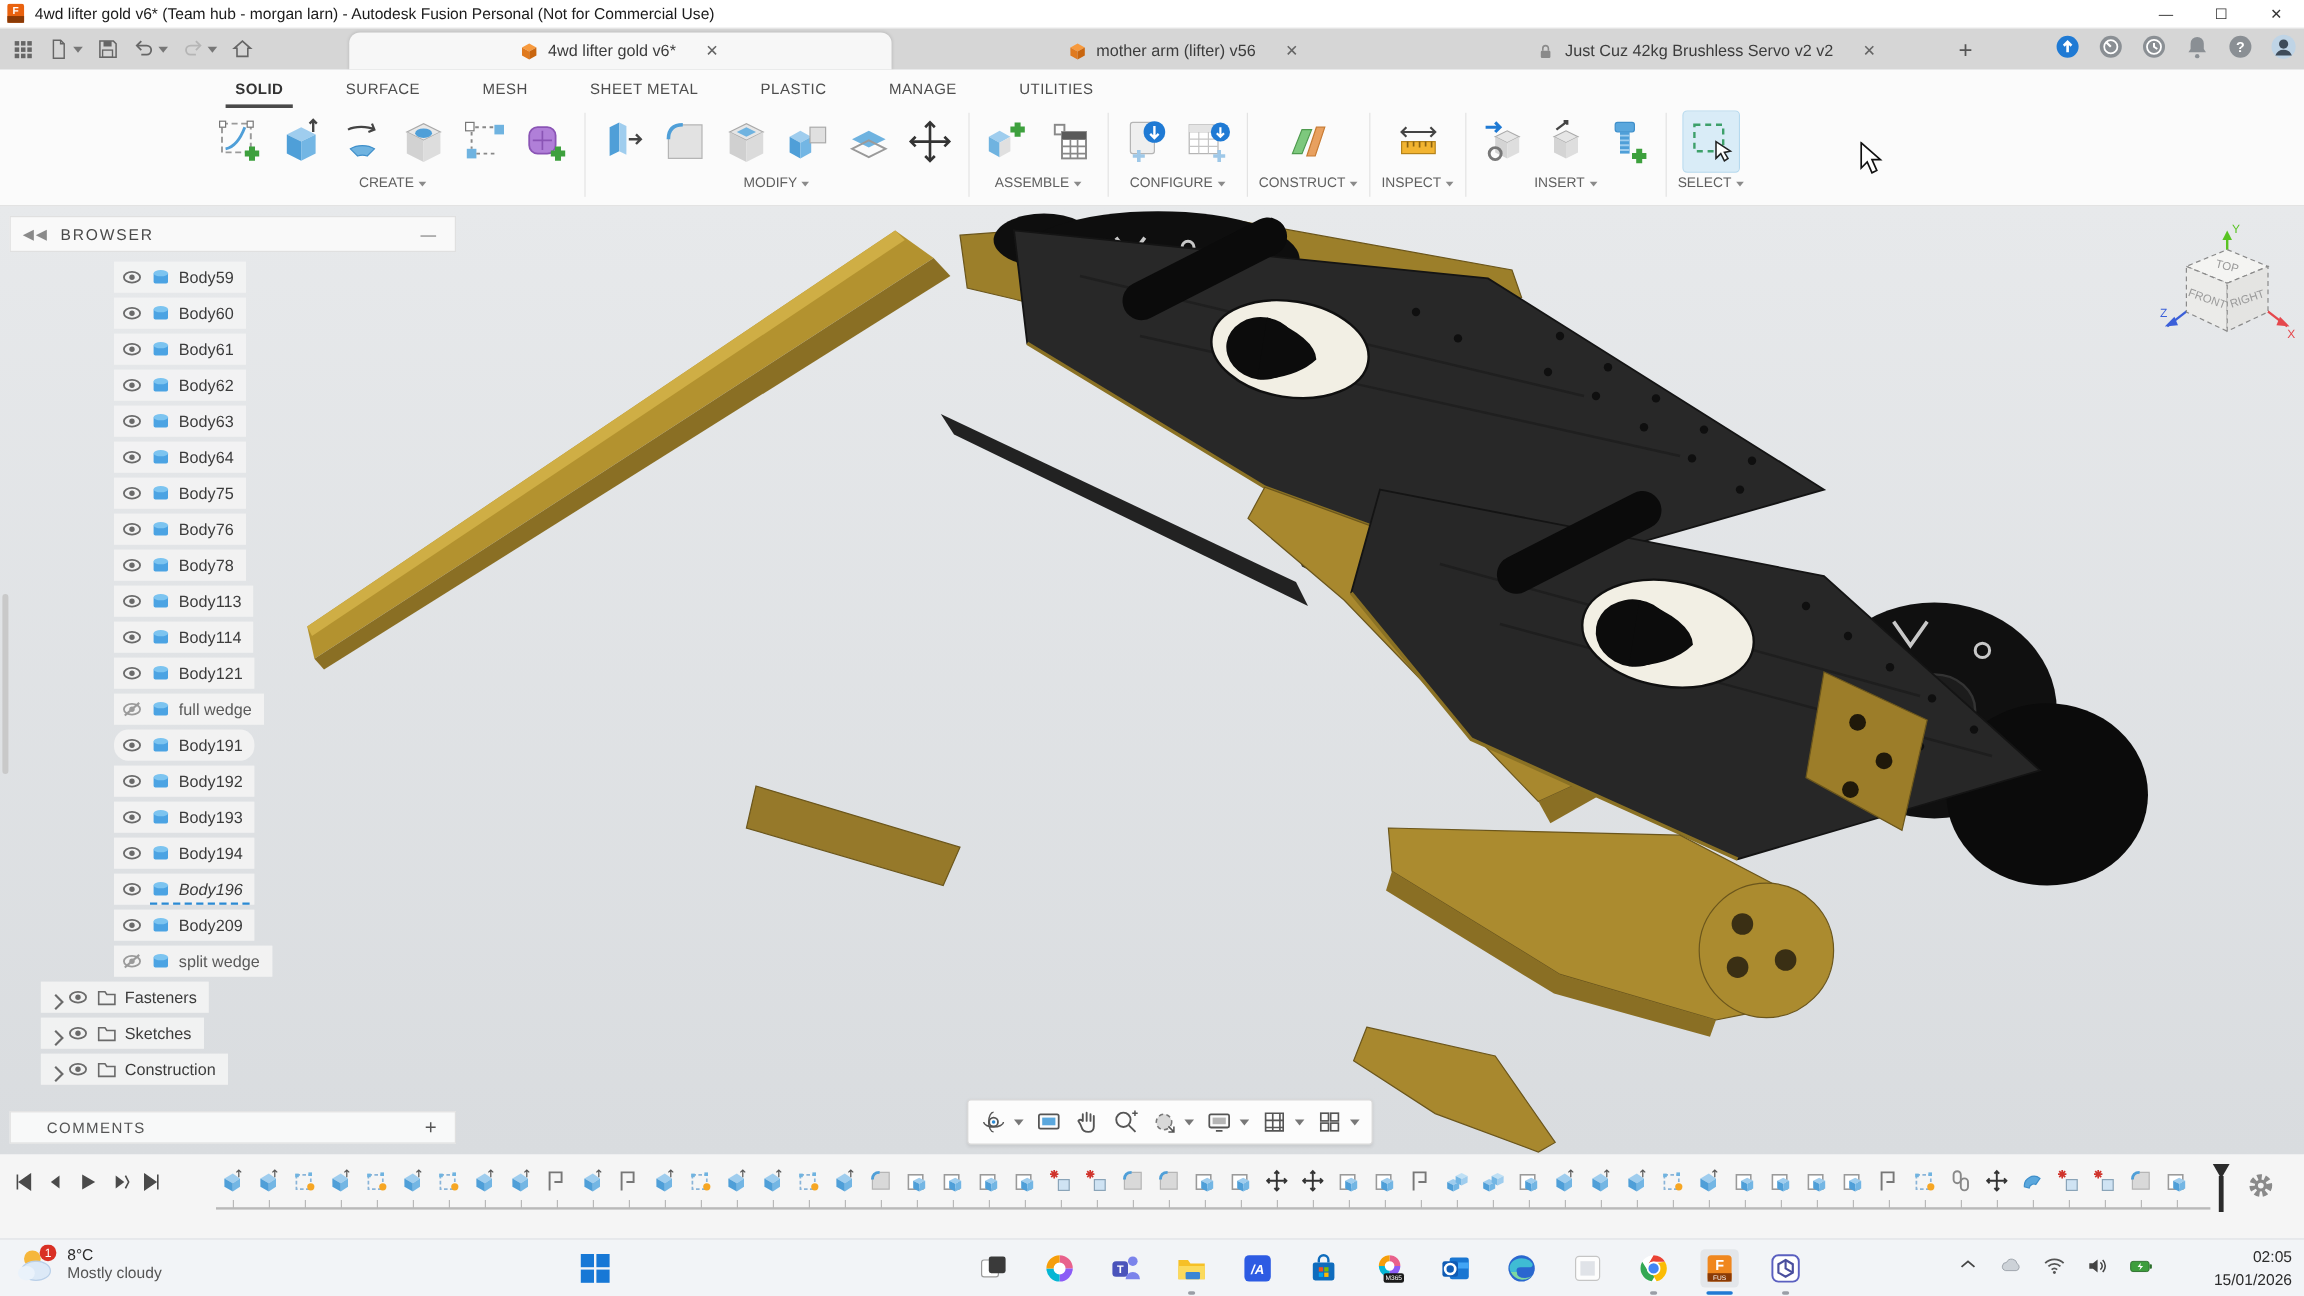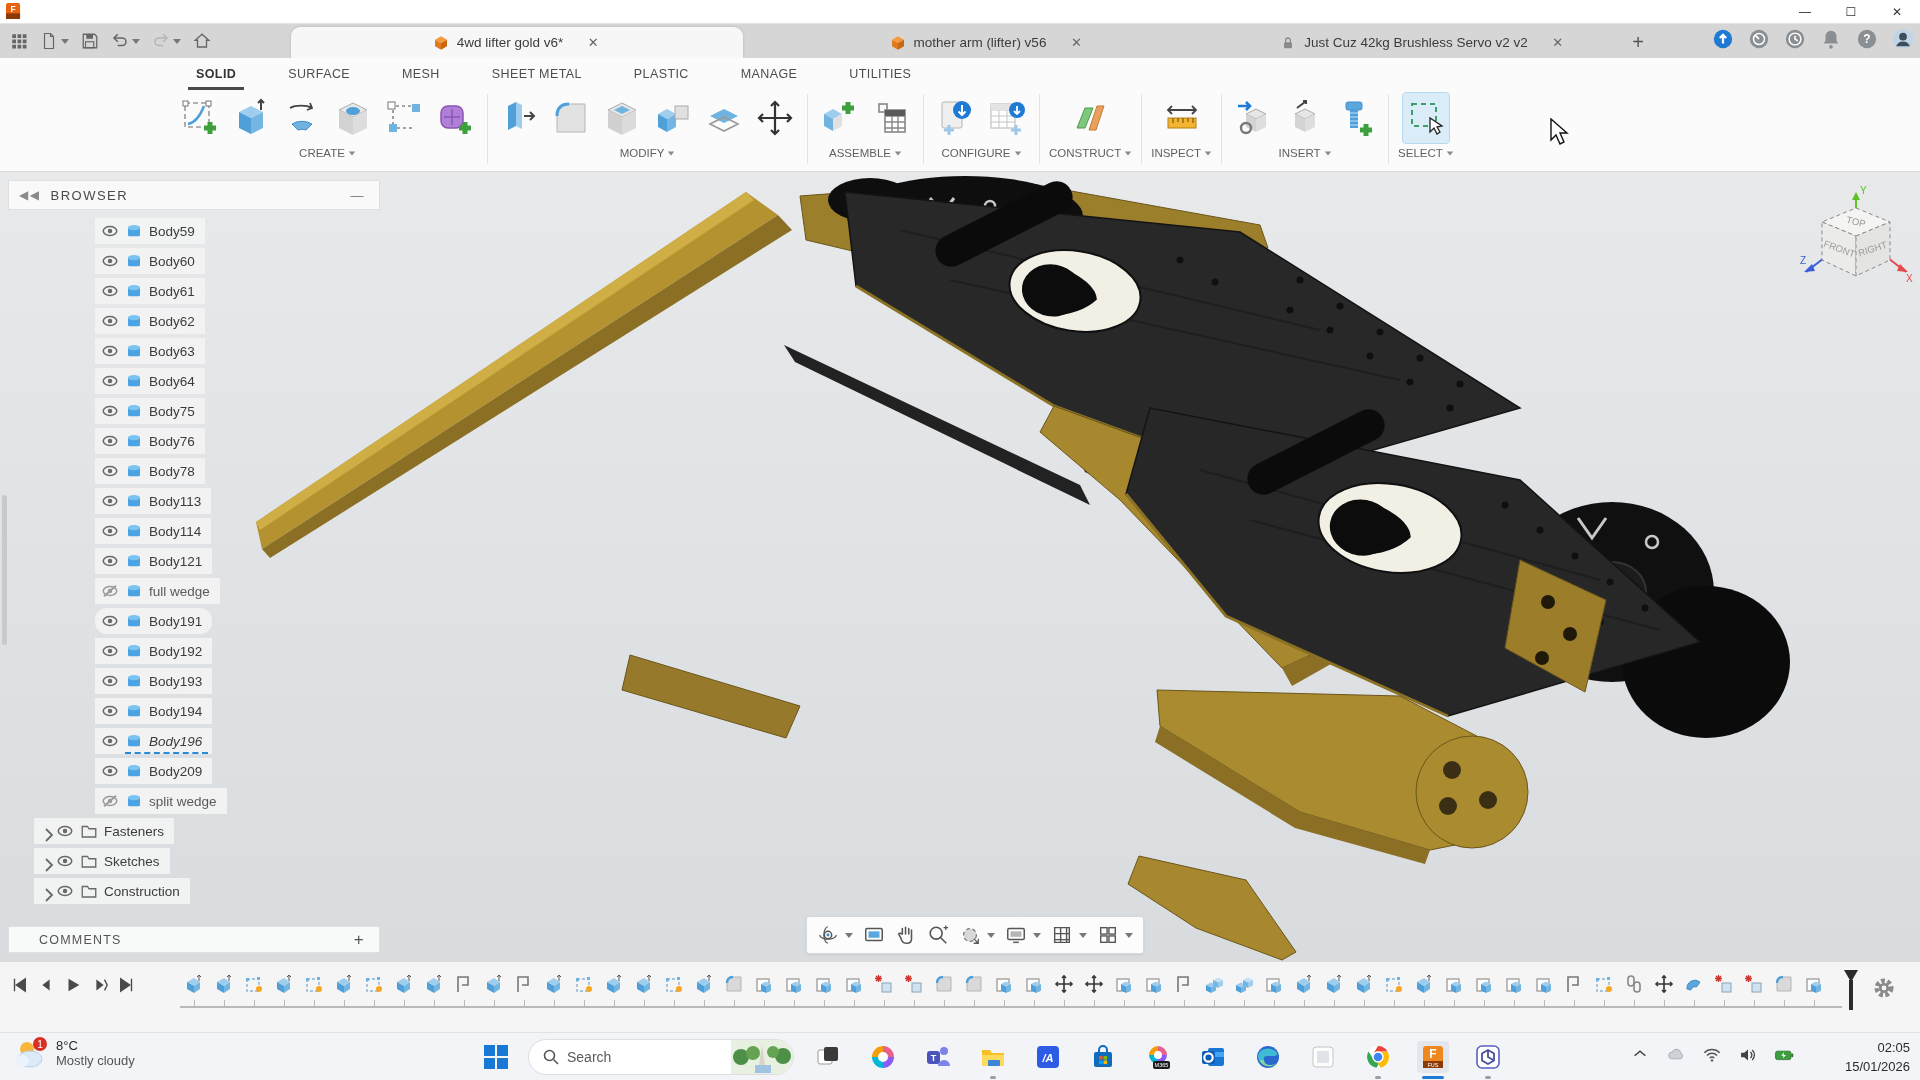--- a/index.html
+++ b/index.html
@@ -112,20 +112,21 @@
 <body>
 
 <div id="root">
 
   <div id="titlebar">
     <svg class="appico" viewBox="0 0 16 18">
         <rect x="0" y="0" width="15" height="17" rx="2" fill="#e9620f"></rect>
         <rect x="0" y="11" width="15" height="6" fill="#8a3a06"></rect>
         <text x="7.5" y="9.5" font-size="9" fill="#fff" text-anchor="middle" font-weight="bold">F</text>
       </svg>
+    <span class="title">4wd lifter gold v6* (Team hub - morgan larn) - Autodesk Fusion Personal (Not for Commercial Use)</span>
     <div class="wincontrols">
       <div class="winbtn">—</div>
       <div class="winbtn">☐</div>
       <div class="winbtn">✕</div>
     </div>
   </div>
 
   <div id="tabbar">
     <div id="quickbar">
         <div class="qbtn">
@@ -1345,36 +1346,20 @@
         <div>8°C</div>
         <div>Mostly cloudy</div>
       </div>
     </div>
     <svg id="startbtn" viewBox="0 0 28 28">
       <rect x="2" y="2" width="11" height="11" fill="#1778d6"></rect>
         <rect x="15" y="2" width="11" height="11" fill="#1778d6"></rect>
       <rect x="2" y="15" width="11" height="11" fill="#1778d6"></rect>
         <rect x="15" y="15" width="11" height="11" fill="#1778d6"></rect>
     </svg>
-    <div id="searchpill">
-      <svg class="mag" width="16" height="16" viewBox="0 0 16 16">
-          <circle cx="6.5" cy="6.5" r="5" fill="none" stroke="#555" stroke-width="1.6"></circle>
-          <line x1="10.5" y1="10.5" x2="15" y2="15" stroke="#555" stroke-width="1.6"></line>
-        </svg>
-      <span class="ph">Search</span>
-      <svg class="thumb" viewBox="0 0 62 36">
-        <rect width="62" height="36" fill="#e8f0e2"></rect>
-        <circle cx="10" cy="18" r="8" fill="#4d8f46"></circle>
-          <circle cx="22" cy="14" r="7" fill="#63a352"></circle>
-        <circle cx="52" cy="17" r="8" fill="#4d8f46"></circle>
-          <circle cx="42" cy="13" r="6" fill="#63a352"></circle>
-        <polygon points="31,6 34,26 28,26" fill="#d8d4c8"></polygon>
-        <rect x="24" y="26" width="16" height="8" fill="#9fc3e0"></rect>
-      </svg>
-    </div>
     <div id="tbicons">
         <div class="tbicon" style="left: 812px;">
           <svg viewBox="0 0 26 26">
             <rect x="3" y="6" width="14" height="14" rx="2" fill="#fff" stroke="#9a9a9a"></rect>
             <rect x="9" y="3" width="14" height="14" rx="2" fill="#3a3a3a"></rect>
           </svg>
         </div>
         <div class="tbicon" style="left: 867px;">
           <svg viewBox="0 0 26 26">
             <circle cx="13" cy="13" r="11" fill="#fff"></circle>

